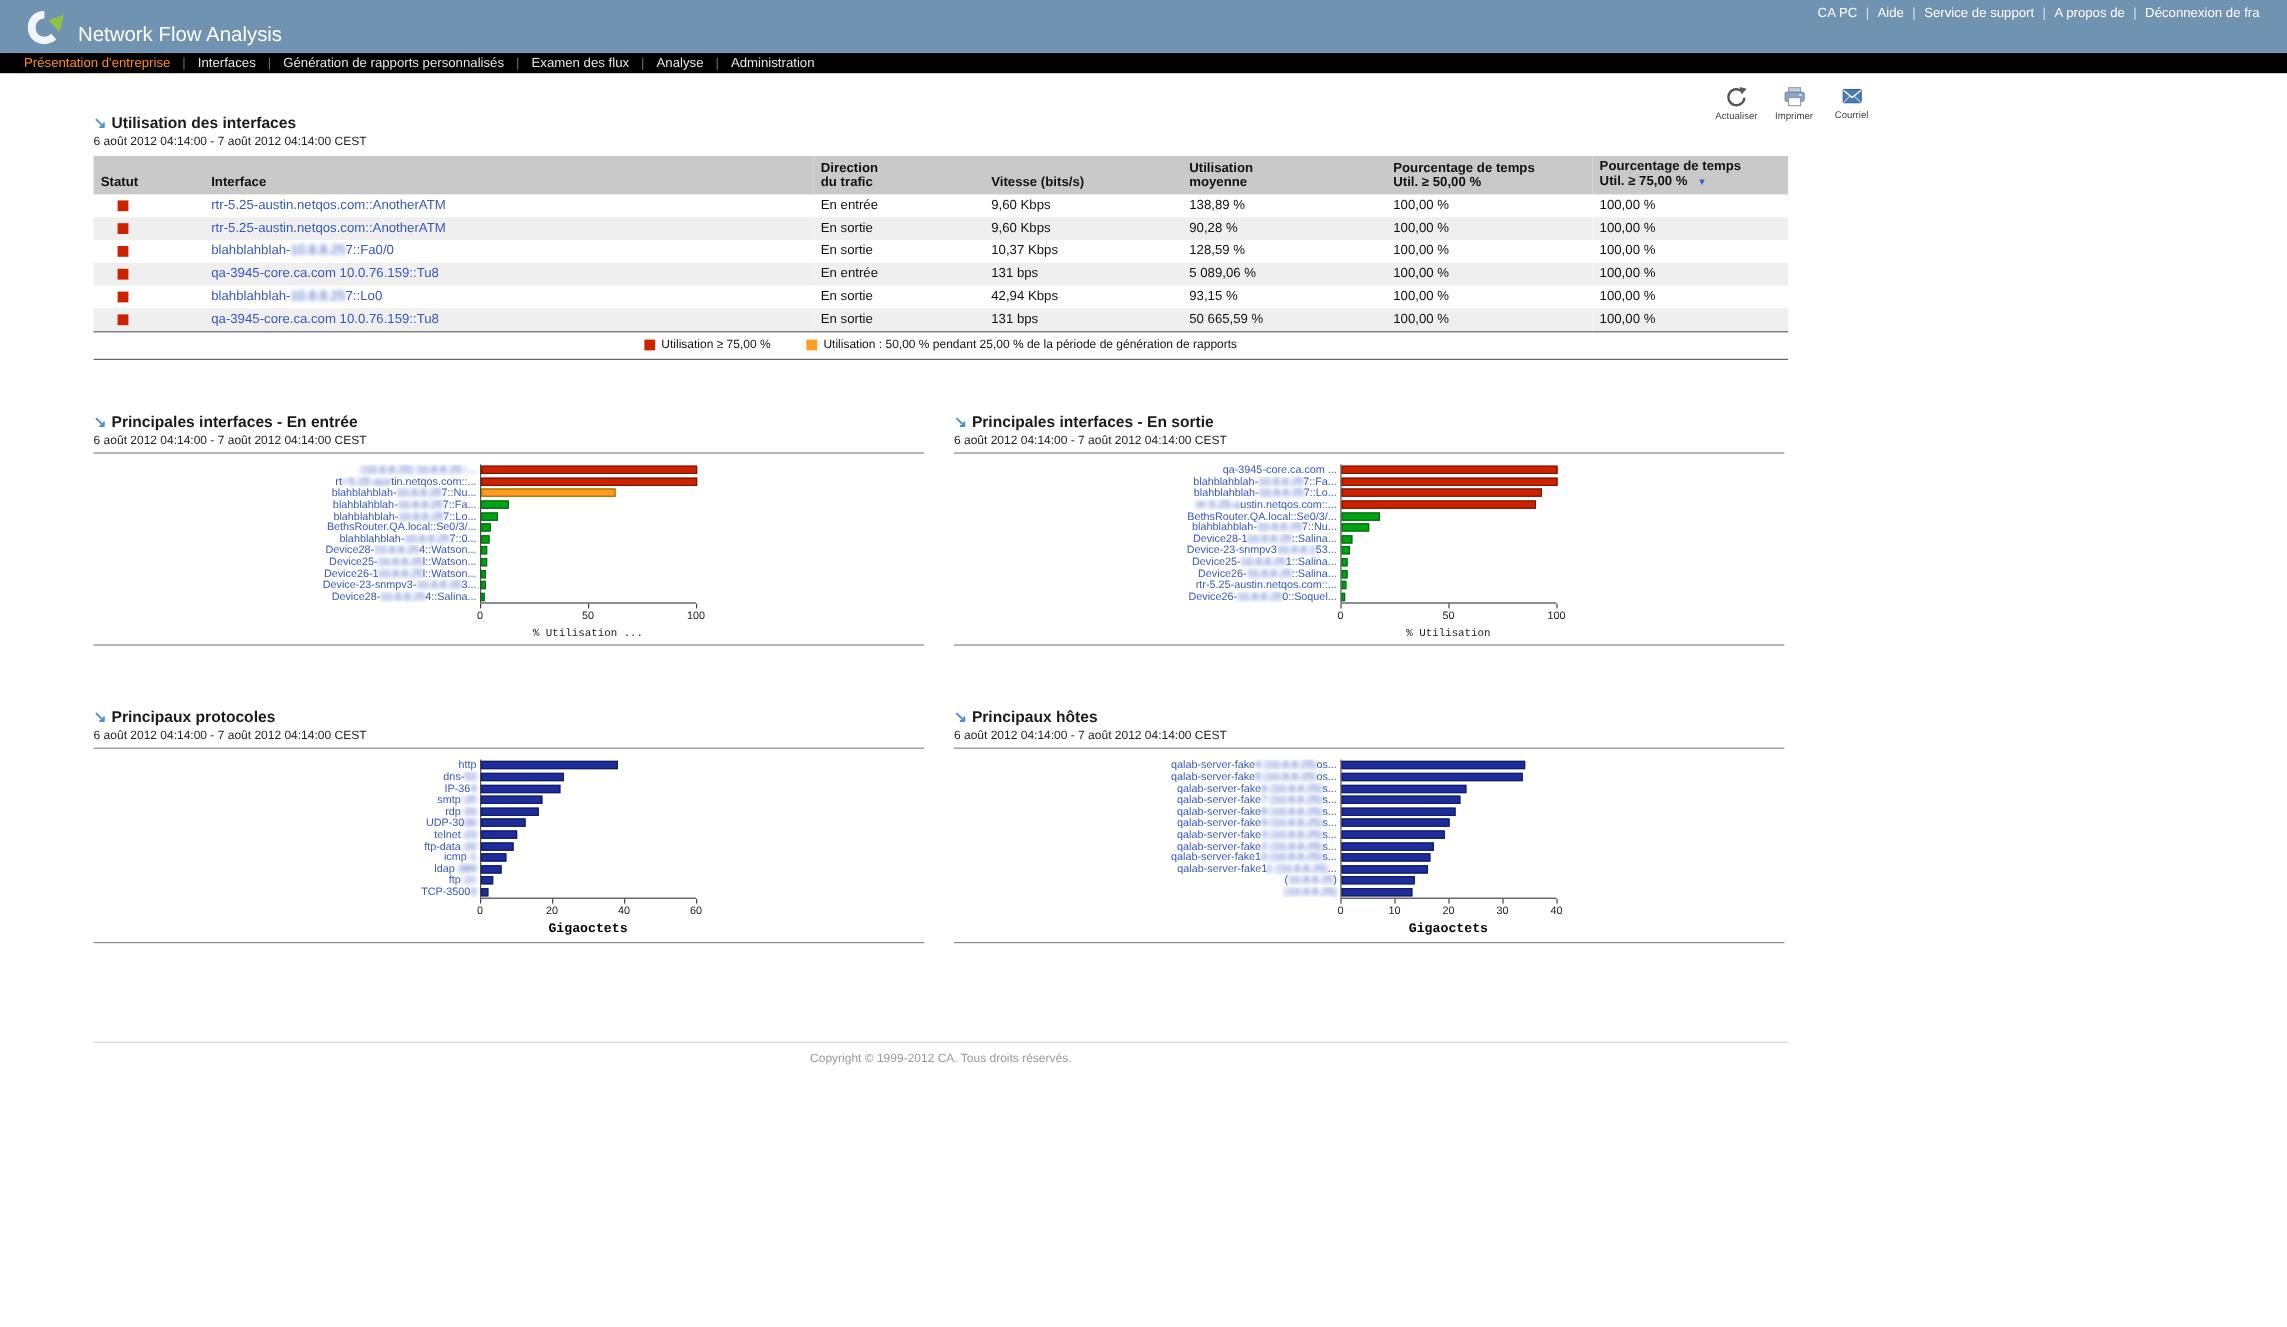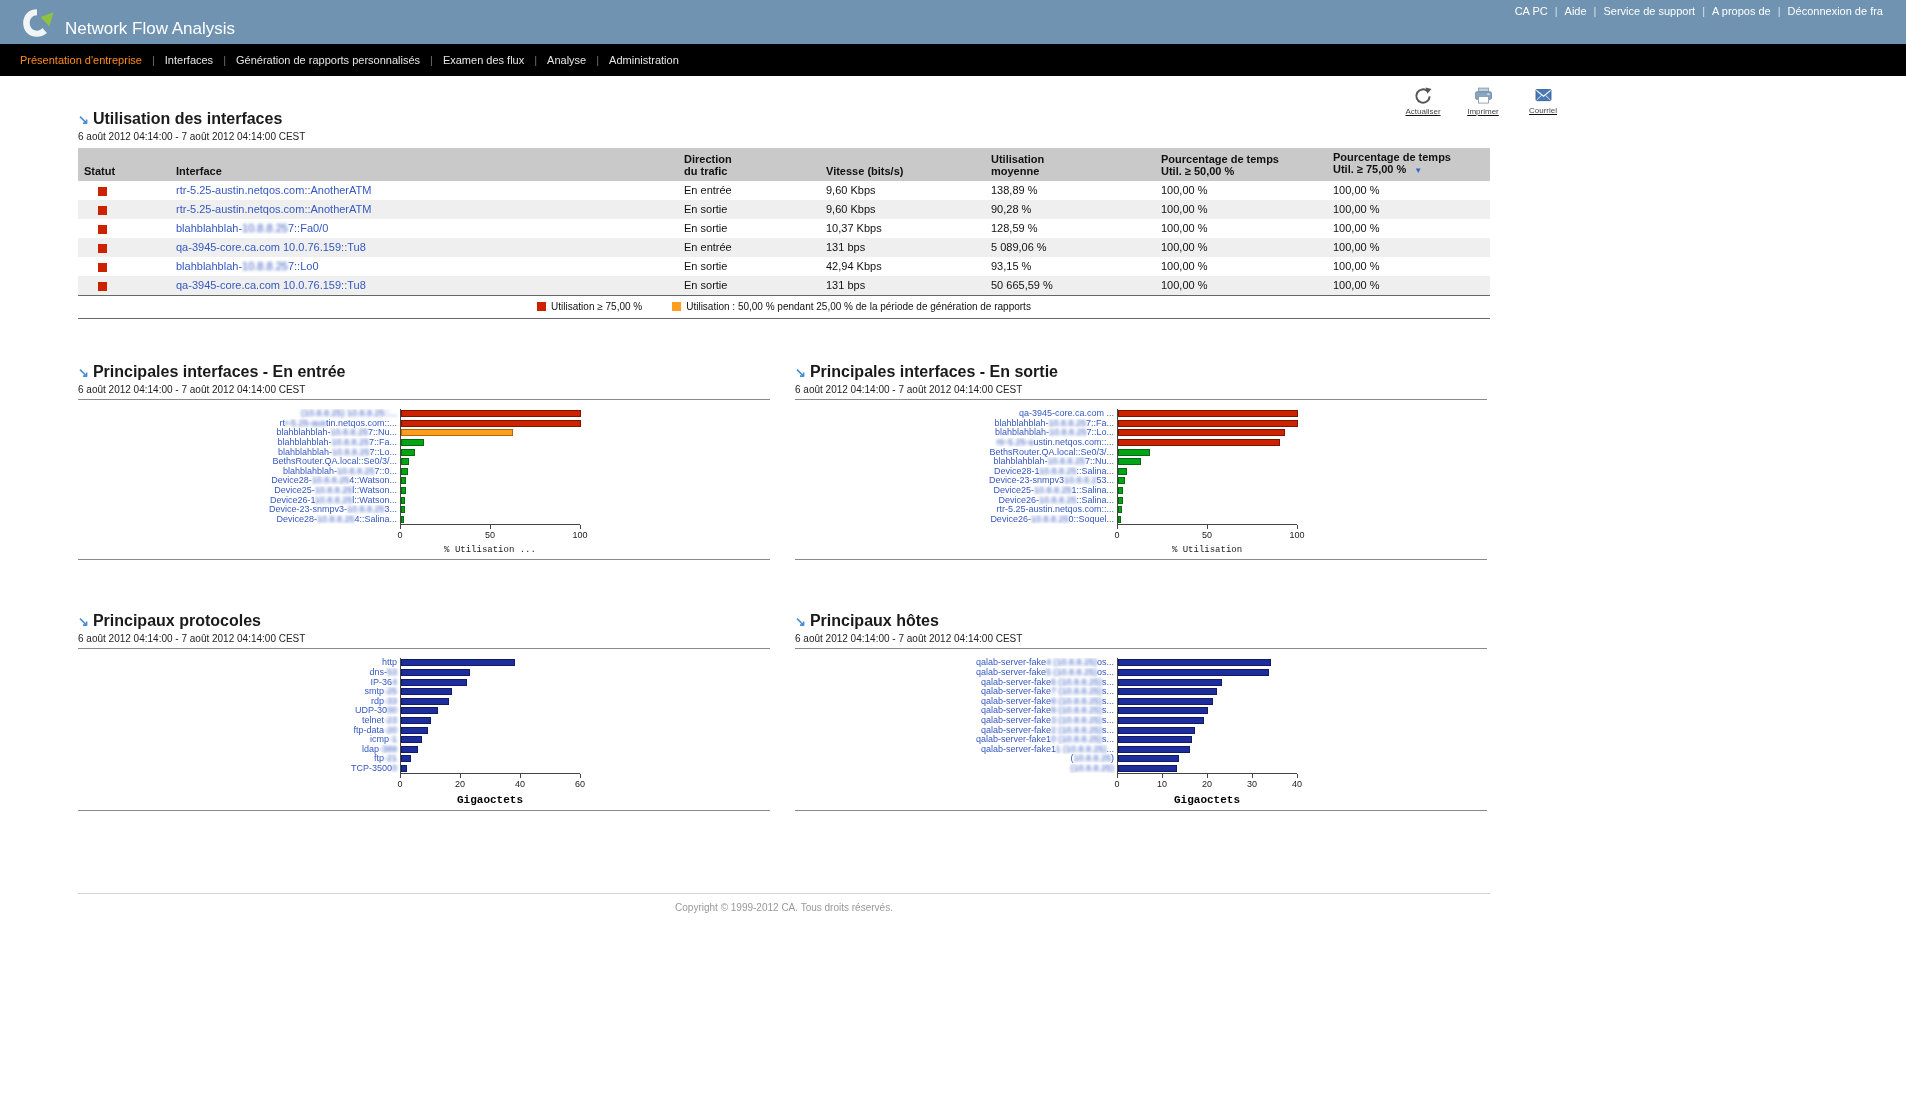--- a/index.html
+++ b/index.html
@@ -9,35 +9,35 @@
 
   
   .topbar{height:44px;background:#6f93b1;position:relative;display:flex;align-items:flex-end;padding:0 0 3px 18px;box-sizing:border-box;}
   .logo{width:38px;height:36px;margin-right:9px;flex:0 0 auto;}
   .app-title{color:#fff;font-size:17px;font-weight:400;margin:0 0 2px 0;}
   .top-links{position:absolute;top:5px;right:16px;font-size:11px;color:#fff;white-space:nowrap;}
   .hlink{color:#fff;text-decoration:none;margin:0 7px;}
   .hsep{color:#d7e2eb;}
 
   
-  .mainnav{background:#000;height:32px;display:flex;align-items:center;padding-left:20px;font-size:11px;}
+  .mainnav{background:#000;height:17px;display:flex;align-items:center;padding-left:20px;font-size:11px;}
   .navitem{color:#e6e6e6;margin:0 10px;white-space:nowrap;}
   .navitem:first-child{margin-left:0;}
   .navitem.active{color:#ff8c1a;}
   .navsep{color:#6e6e6e;}
 
   
   .content{width:1485px;margin-left:78px;position:relative;padding-top:8px;}
-  .toolbar{position:absolute;top:10px;right:0;display:flex;gap:20px;text-decoration:underline;}
+  .toolbar{position:absolute;top:10px;right:0;display:flex;gap:8px;}
   .tool{display:flex;flex-direction:column;align-items:center;width:40px;}
   .tool-label{font-size:8px;color:#444;margin-top:1px;}
 
   .section-head{display:flex;align-items:center;}
   .drill{color:#4a8fd0;font-size:13px;font-weight:bold;margin-right:4px;line-height:13px;}
-  .sec-title{font-size:16px;font-weight:bold;color:#1a1a1a;margin:0;}
+  .sec-title{font-size:13px;font-weight:bold;color:#1a1a1a;margin:0;}
   .sec-date{font-size:10px;color:#222;margin-top:3px;}
 
   
   .table-section{margin-top:26px;}
   table.iftable{border-collapse:collapse;width:1412px;font-size:11px;margin-top:6px;border-bottom:1px solid #666;}
   table.iftable th{background:#c9c9c9;font-weight:bold;text-align:left;padding:3px 6px 4px 6px;vertical-align:bottom;line-height:12px;}
   table.iftable td{padding:3px 6px;line-height:13px;}
   tr.alt{background:#efefef;}
   .th-l1,.th-l2{display:block;}
   .sq{display:inline-block;width:9px;height:9px;vertical-align:middle;}

